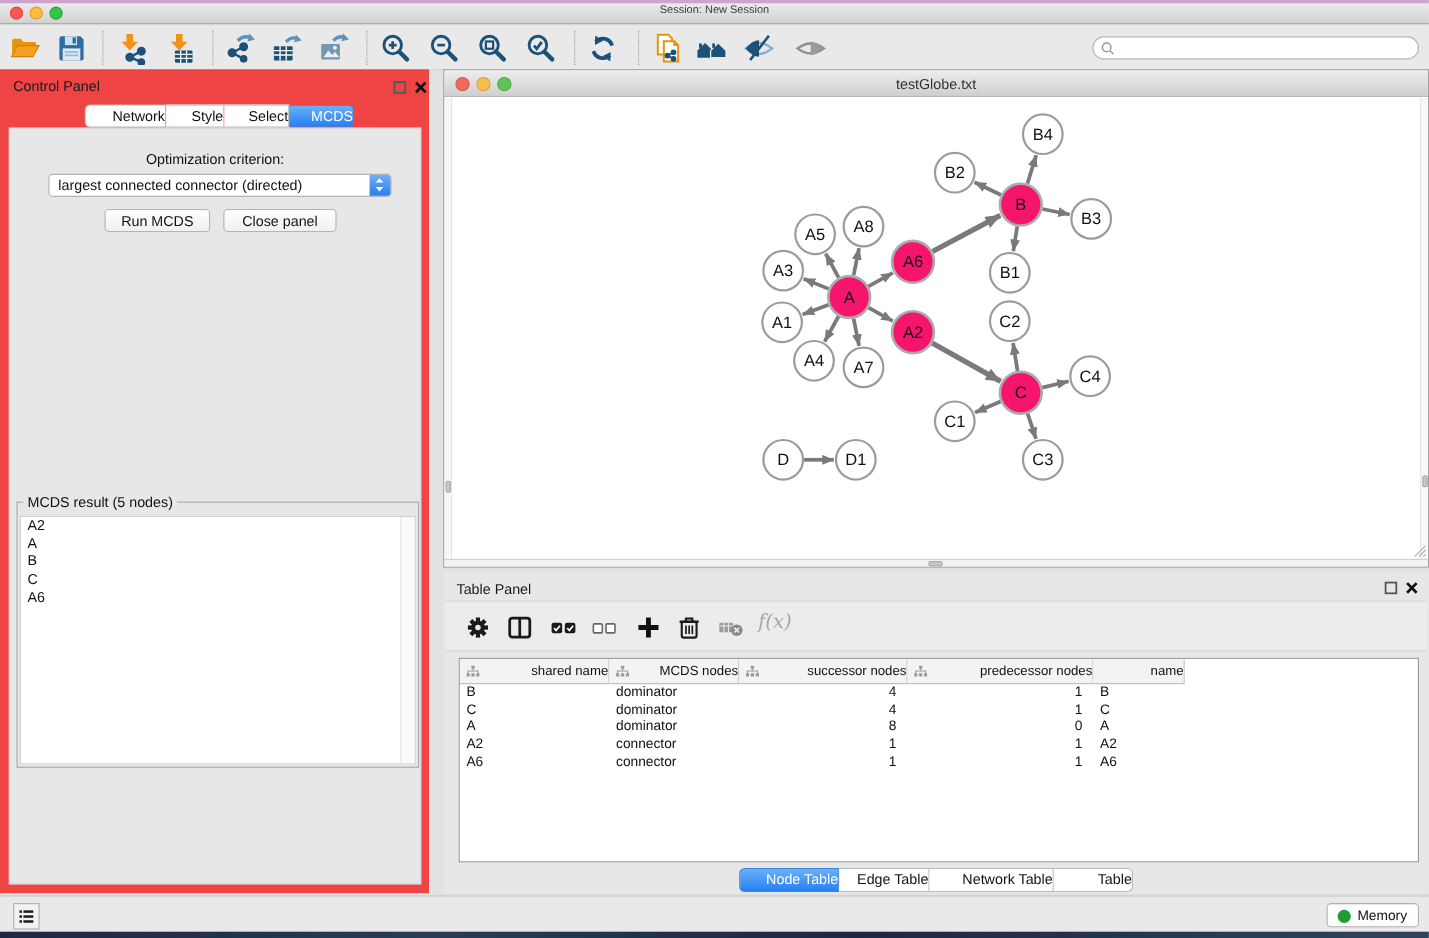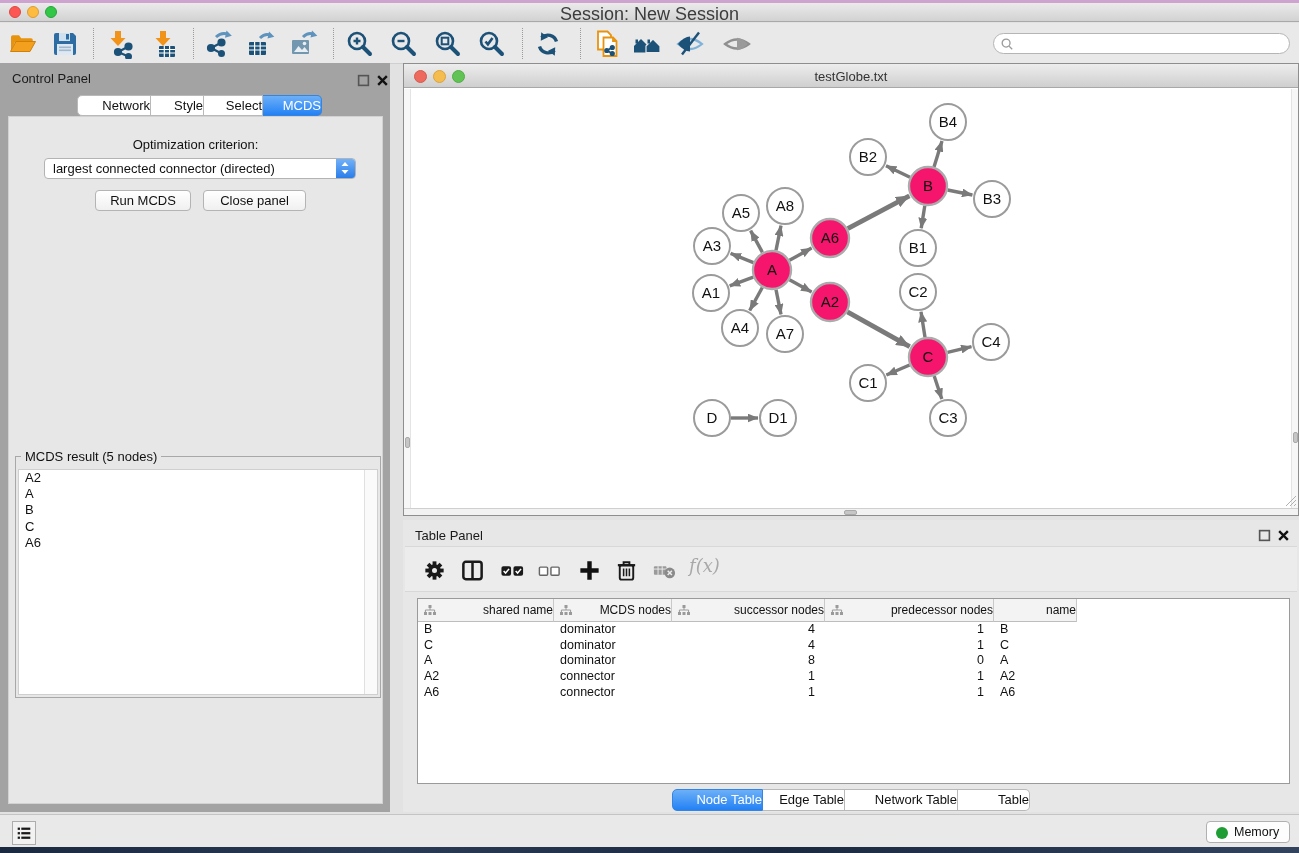--- a/index.html
+++ b/index.html
@@ -5,41 +5,41 @@
   * { margin:0; padding:0; box-sizing:border-box; }
   html,body { width:1299px; height:853px; }
   body { font-family:"Liberation Sans", sans-serif; background:#e2e2e2; overflow:hidden; }
   .screen { position:relative; width:1299px; height:853px; background:#e2e2e2; overflow:hidden; }
 
   
   .titlebar { position:absolute; left:0; top:0; width:1299px; height:22px;
     background:linear-gradient(#efefef,#d2d2d2); border-bottom:1px solid #a9a9a9; }
   .desktop-edge { position:absolute; left:0; top:0; width:1299px; height:3px; background:#cfa3cf; }
   .titlebar .title { position:absolute; left:0; right:0; top:4px; text-align:center;
-    font-size:18px; color:#3c3c3c; }
+    font-size:10px; color:#3c3c3c; }
   .tl { position:absolute; top:6px; width:12px; height:12px; border-radius:50%; }
   .tl.red    { left:9px;  background:#fc5753; border:0.5px solid #df4744; }
   .tl.yellow { left:27px; background:#fdbc40; border:0.5px solid #de9b34; }
   .tl.green  { left:45px; background:#33c748; border:0.5px solid #27a53a; }
 
   
   .toolbar { position:absolute; left:0; top:23px; width:1299px; height:41px;
     background:#e9e9e9; border-bottom:1px solid #cfcfcf; }
   .tb-icon { position:absolute; top:4px; width:34px; height:34px; display:flex;
     align-items:center; justify-content:center; cursor:default; }
   .tb-icon svg { width:30px; height:30px; }
   .tb-sep { position:absolute; top:5px; height:31px; width:0; border-left:1px dotted #9a9a9a; }
   .searchbox { position:absolute; left:993px; top:10px; width:297px; height:21px;
     background:#fff; border:1px solid #b5b5b5; border-radius:11px; }
   .searchbox svg { position:absolute; left:6px; top:3px; width:15px; height:15px; }
   .searchbox input { position:absolute; left:24px; top:1px; width:265px; height:17px;
     border:none; outline:none; font-size:12px; background:transparent; }
 
   
-  .control-panel { position:absolute; left:0; top:63px; width:390px; height:749px; background:#a3a3a3; }
+  .control-panel { position:absolute; left:0; top:63px; width:390px; height:749px; background:#ef4444; }
   .panel-title { position:absolute; left:12px; top:8px; font-size:13px; color:#1a1a1a; }
   .panel-btn { position:absolute; top:10px; width:13px; height:13px; cursor:default; }
   .panel-btn svg { width:13px; height:13px; }
   .cp-tabs { position:absolute; left:77px; top:32px; }
   .seg { display:flex; }
   .seg-tab { height:21px; line-height:19px; text-align:right; background:#fff;
     border:1px solid #b9b9b9; border-left:none; font-size:13px; color:#111; cursor:default; }
   .seg-tab:first-child { border-left:1px solid #b9b9b9; border-radius:5px 0 0 5px; }
   .seg-tab:last-child { border-radius:0 5px 5px 0; }
   .seg-tab.active { background:linear-gradient(#6cb0f9,#2381f4); color:#fff; border-color:#3585e0; }

